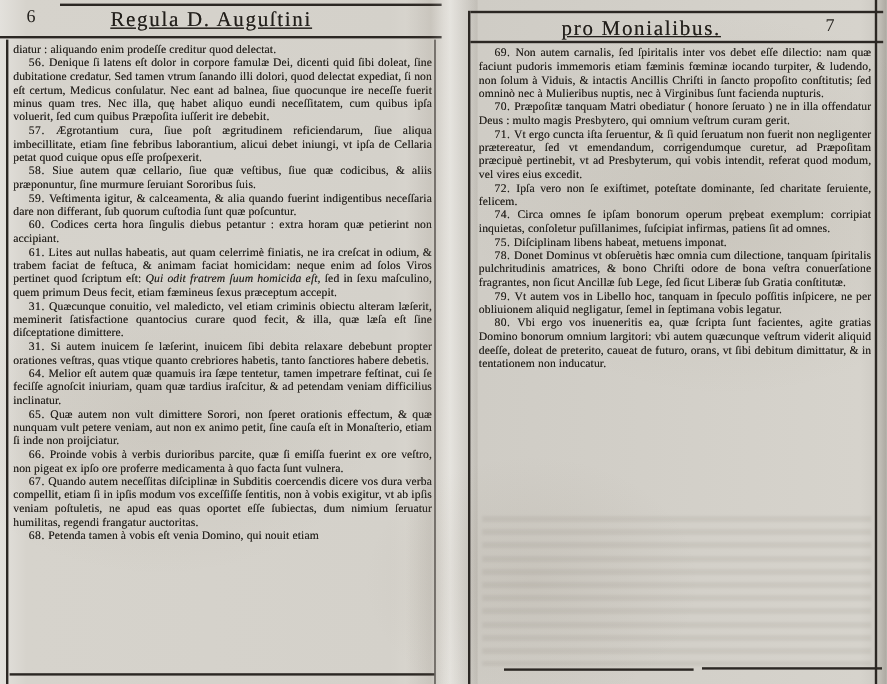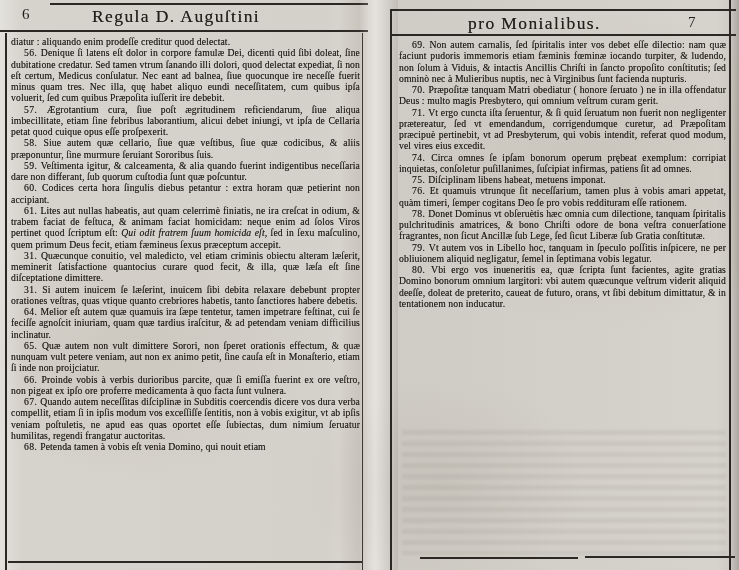--- a/index.html
+++ b/index.html
@@ -25,21 +25,21 @@
     background:linear-gradient(90deg,rgba(0,0,0,0),rgba(70,62,52,0.22));
     pointer-events:none;
   }
   .showthrough{
     position:absolute;left:402px;top:430px;width:324px;height:125px;
     background:repeating-linear-gradient(180deg,rgba(85,78,66,0.07) 0 5px,rgba(0,0,0,0) 5px 11px);
     filter:blur(1px);pointer-events:none;
   }
   .pagenum{position:absolute;font-size:15px;letter-spacing:1px;}
   .pg-title{position:absolute;font-size:17.5px;letter-spacing:1.4px;white-space:nowrap;
-    text-shadow:0 0 0.5px rgba(30,25,18,0.65);}
+    text-shadow:0 0 0.5px rgba(30,25,18,0.65);text-decoration:underline;}
   .body-text{
     position:absolute;font-size:9.7px;line-height:11.25px;text-align:justify;
     text-shadow:0 0 0.45px rgba(30,25,18,0.6);letter-spacing:0.1px;
   }
   .body-text p{margin:0;text-indent:13px;}
   .body-text p.cont{text-indent:0;}
   .body-text .num{letter-spacing:0.4px;margin-top:20px;}
   .finis{
     position:absolute;left:400px;top:503px;width:328px;text-align:center;
     font-size:17px;letter-spacing:5px;text-shadow:0 0 0.5px rgba(30,25,18,0.7);
@@ -79,23 +79,23 @@
   <div class="rule" style="left:392px;top:9px;width:344px;height:2px;"></div>
   <div class="pg-title" style="left:468px;top:13px;">pro Monialibus.</div>
   <div class="pagenum" style="left:688px;top:14px;">7</div>
   <div class="rule" style="left:392px;top:34px;width:344px;height:2px;"></div>
   <div class="rule" style="left:390px;top:9px;width:2px;height:561px;"></div>
   <div class="rule" style="left:729px;top:0px;width:2px;height:570px;"></div>
   <div class="body-text" style="left:399px;top:39px;width:327px;">
       <p class="para"><span class="num">69. </span><span>Non autem carnalis, ſed ſpiritalis inter vos debet eſſe dilectio: nam quæ faciunt pudoris immemoris etiam fæminis fœminæ iocando turpiter, &amp; ludendo, non ſolum à Viduis, &amp; intactis Ancillis Chriſti in ſancto propoſito conſtitutis; ſed omninò nec à Mulieribus nuptis, nec à Virginibus ſunt facienda nupturis.</span></p>
       <p class="para"><span class="num">70. </span><span>Præpoſitæ tanquam Matri obediatur ( honore ſeruato ) ne in illa offendatur Deus : multo magis Presbytero, qui omnium veſtrum curam gerit.</span></p>
       <p class="para"><span class="num">71. </span><span>Vt ergo cuncta iſta ſeruentur, &amp; ſi quid ſeruatum non fuerit non negligenter prætereatur, ſed vt emendandum, corrigendumque curetur, ad Præpoſitam præcipuè pertinebit, vt ad Presbyterum, qui vobis intendit, referat quod modum, vel vires eius excedit.</span></p>
+      <p class="para"><span class="num">72. </span><span>Ipſa vero non ſe exiſtimet, poteſtate dominante, ſed charitate ſeruiente, felicem.</span></p>
       <p class="para"><span class="num">74. </span><span>Circa omnes ſe ipſam bonorum operum prębeat exemplum: corripiat inquietas, conſoletur puſillanimes, ſuſcipiat infirmas, patiens ſit ad omnes.</span></p>
       <p class="para"><span class="num">75. </span><span>Diſciplinam libens habeat, metuens imponat.</span></p>
-      <p class="para"><span class="num">76. </span><span>Et quamuis vtrunque ſit neceſſarium, tamen plus à vobis amari appetat, quàm timeri, ſemper cogitans Deo ſe pro vobis reddituram eſſe rationem.</span></p>
       <p class="para"><span class="num">78. </span><span>Donet Dominus vt obſeruètis hæc omnia cum dilectione, tanquam ſpiritalis pulchritudinis amatrices, &amp; bono Chriſti odore de bona veſtra conuerſatione fragrantes, non ſicut Ancillæ ſub Lege, ſed ſicut Liberæ ſub Gratia conſtitutæ.</span></p>
       <p class="para"><span class="num">79. </span><span>Vt autem vos in Libello hoc, tanquam in ſpeculo poſſitis inſpicere, ne per obliuionem aliquid negligatur, ſemel in ſeptimana vobis legatur.</span></p>
       <p class="para"><span class="num">80. </span><span>Vbi ergo vos inueneritis ea, quæ ſcripta ſunt facientes, agite gratias Domino bonorum omnium largitori: vbi autem quæcunque veſtrum viderit aliquid deeſſe, doleat de preterito, caueat de futuro, orans, vt ſibi debitum dimittatur, &amp; in tentationem non inducatur.</span></p>
     </div>
   <div class="showthrough"></div>
   <div class="rule" style="left:420px;top:557px;width:158px;height:2px;"></div>
   <div class="rule" style="left:585px;top:556px;width:150px;height:2px;"></div>
   <div class="right-edge-shade"></div>
 </div>
 

